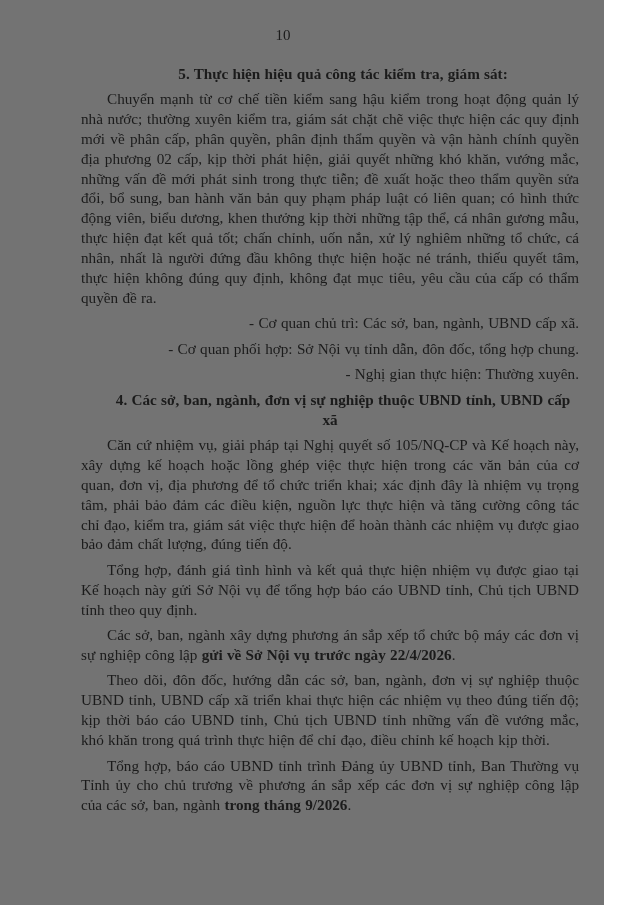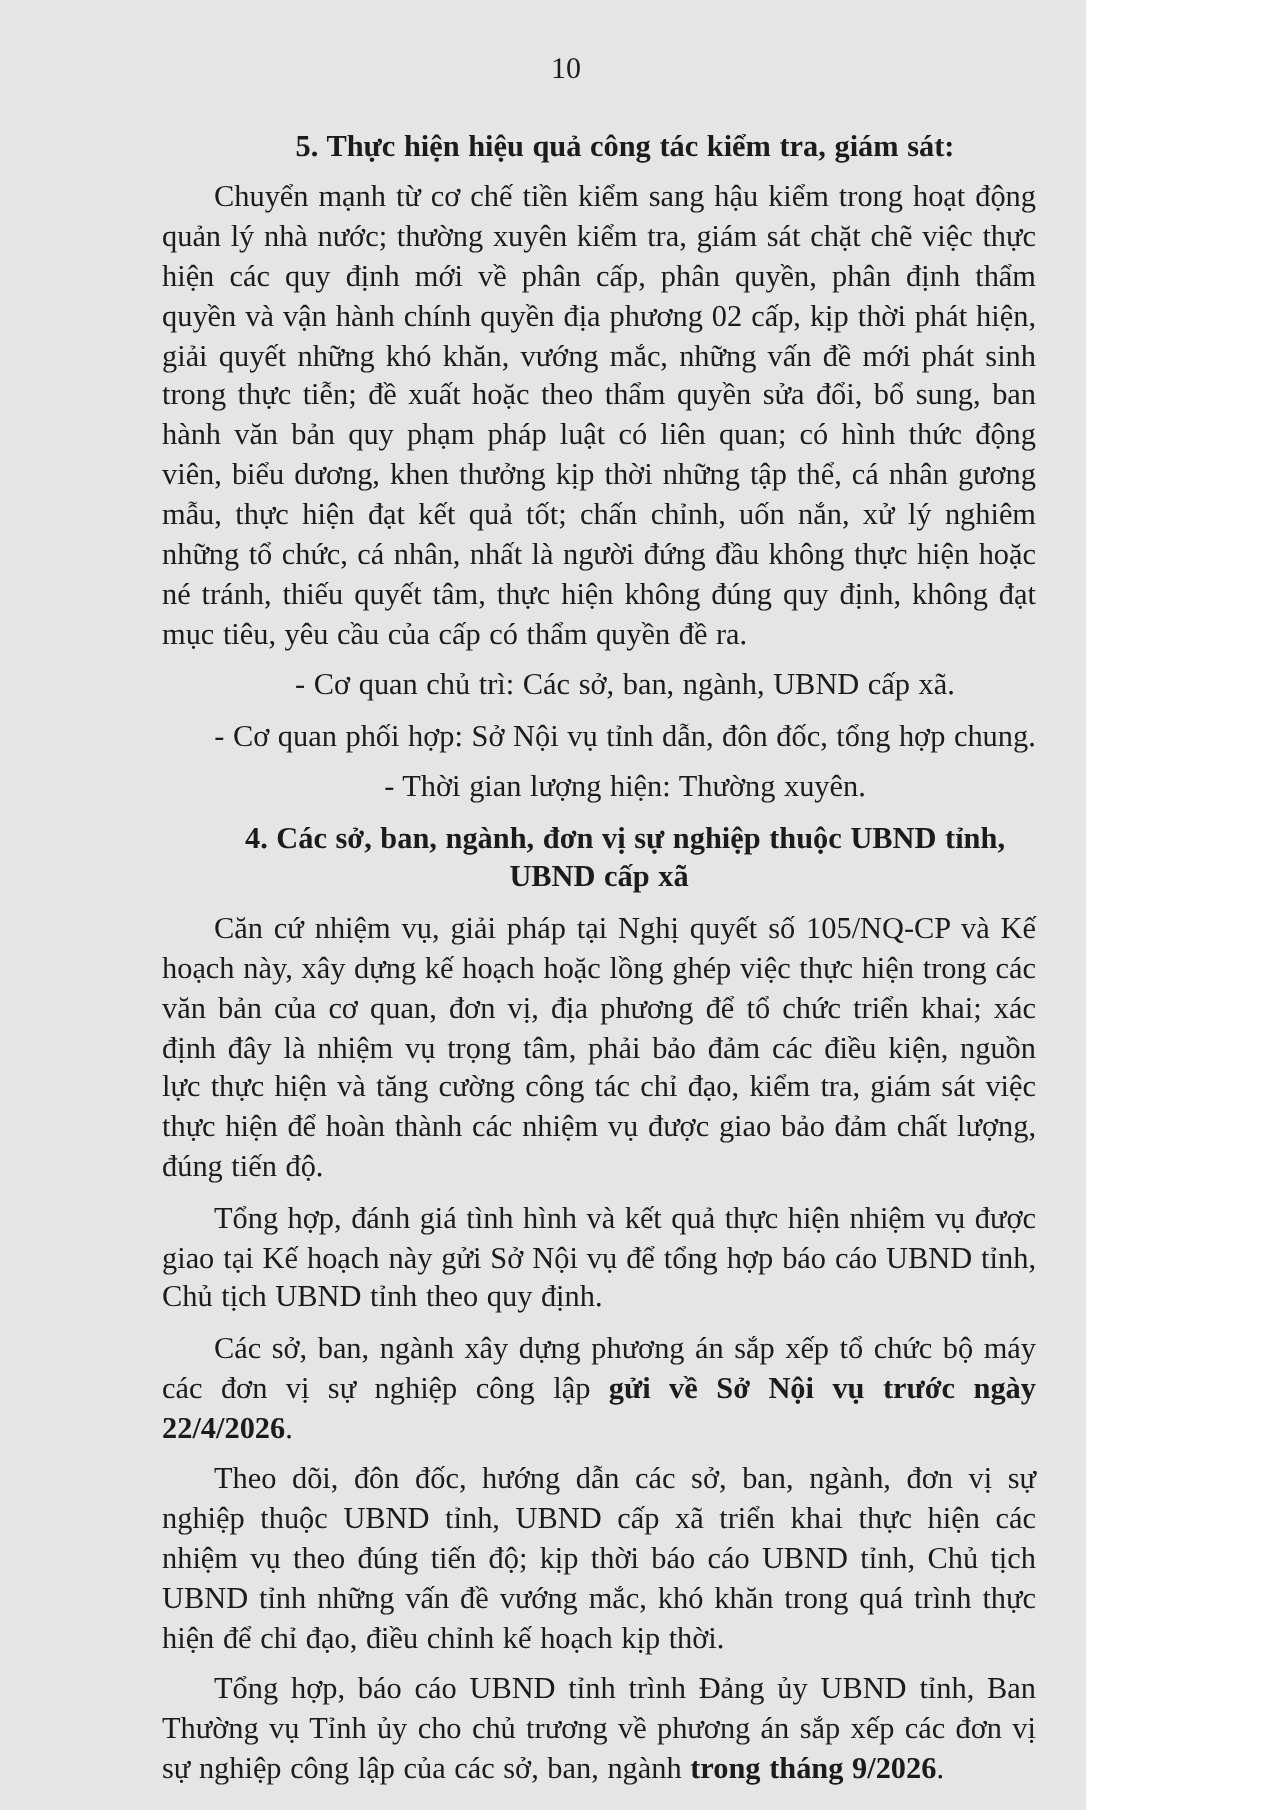--- a/index.html
+++ b/index.html
@@ -2,23 +2,23 @@
 <html><head>
 <meta charset="utf-8">
 <style>
   html, body {
     margin: 0;
     padding: 0;
     background: #ffffff;
   }
   .page {
     position: relative;
-    width: 543px;
+    width: 604px;
     height: 905px;
-    background: #e5e5e5;
+    background: #737373;
     box-sizing: border-box;
     font-family: "Liberation Serif", "DejaVu Serif", serif;
     color: #1b1b1b;
     overflow: hidden;
   }
   .page-number {
     position: absolute;
     top: 26px;
     left: 0;
     width: 566px;
@@ -38,35 +38,35 @@
     line-height: 19.9px;
     text-align: justify;
     text-indent: 26px;
     word-spacing: 0.5px;
   }
   .doc-body p.heading {
     font-weight: bold;
     text-align: center;
   }
   .doc-body p.dash-item {
-    text-align: center;
+    text-align: right;
   }
   .b { font-weight: bold; }
 </style>
 </head>
 <body>
 
 <div class="page">
   <div class="page-number">10</div>
   <div class="doc-body" id="doc-body">
       <p class="heading"><span class="b">5. Thực hiện hiệu quả công tác kiểm tra, giám sát:</span></p>
       <p class="paragraph"><span>Chuyển mạnh từ cơ chế tiền kiểm sang hậu kiểm trong hoạt động quản lý nhà nước; thường xuyên kiểm tra, giám sát chặt chẽ việc thực hiện các quy định mới về phân cấp, phân quyền, phân định thẩm quyền và vận hành chính quyền địa phương 02 cấp, kịp thời phát hiện, giải quyết những khó khăn, vướng mắc, những vấn đề mới phát sinh trong thực tiễn; đề xuất hoặc theo thẩm quyền sửa đổi, bổ sung, ban hành văn bản quy phạm pháp luật có liên quan; có hình thức động viên, biểu dương, khen thưởng kịp thời những tập thể, cá nhân gương mẫu, thực hiện đạt kết quả tốt; chấn chỉnh, uốn nắn, xử lý nghiêm những tổ chức, cá nhân, nhất là người đứng đầu không thực hiện hoặc né tránh, thiếu quyết tâm, thực hiện không đúng quy định, không đạt mục tiêu, yêu cầu của cấp có thẩm quyền đề ra.</span></p>
       <p class="dash-item"><span>- Cơ quan chủ trì: Các sở, ban, ngành, UBND cấp xã.</span></p>
       <p class="dash-item"><span>- Cơ quan phối hợp: Sở Nội vụ tỉnh dẫn, đôn đốc, tổng hợp chung.</span></p>
-      <p class="dash-item"><span>- Thời gian lượng hiện: Thường xuyên.</span></p>
+      <p class="dash-item"><span>- Nghị gian thực hiện: Thường xuyên.</span></p>
       <p class="heading"><span class="b">4. Các sở, ban, ngành, đơn vị sự nghiệp thuộc UBND tỉnh, UBND cấp xã</span></p>
       <p class="paragraph"><span>Căn cứ nhiệm vụ, giải pháp tại Nghị quyết số 105/NQ-CP và Kế hoạch này, xây dựng kế hoạch hoặc lồng ghép việc thực hiện trong các văn bản của cơ quan, đơn vị, địa phương để tổ chức triển khai; xác định đây là nhiệm vụ trọng tâm, phải bảo đảm các điều kiện, nguồn lực thực hiện và tăng cường công tác chỉ đạo, kiểm tra, giám sát việc thực hiện để hoàn thành các nhiệm vụ được giao bảo đảm chất lượng, đúng tiến độ.</span></p>
       <p class="paragraph"><span>Tổng hợp, đánh giá tình hình và kết quả thực hiện nhiệm vụ được giao tại Kế hoạch này gửi Sở Nội vụ để tổng hợp báo cáo UBND tỉnh, Chủ tịch UBND tỉnh theo quy định.</span></p>
       <p class="paragraph"><span>Các sở, ban, ngành xây dựng phương án sắp xếp tổ chức bộ máy các đơn vị sự nghiệp công lập </span><span class="b">gửi về Sở Nội vụ trước ngày 22/4/2026</span><span>.</span></p>
       <p class="paragraph"><span>Theo dõi, đôn đốc, hướng dẫn các sở, ban, ngành, đơn vị sự nghiệp thuộc UBND tỉnh, UBND cấp xã triển khai thực hiện các nhiệm vụ theo đúng tiến độ; kịp thời báo cáo UBND tỉnh, Chủ tịch UBND tỉnh những vấn đề vướng mắc, khó khăn trong quá trình thực hiện để chỉ đạo, điều chỉnh kế hoạch kịp thời.</span></p>
       <p class="paragraph"><span>Tổng hợp, báo cáo UBND tỉnh trình Đảng ủy UBND tỉnh, Ban Thường vụ Tỉnh ủy cho chủ trương về phương án sắp xếp các đơn vị sự nghiệp công lập của các sở, ban, ngành </span><span class="b">trong tháng 9/2026</span><span>.</span></p>
     </div>
 </div>
 
 </body></html>

